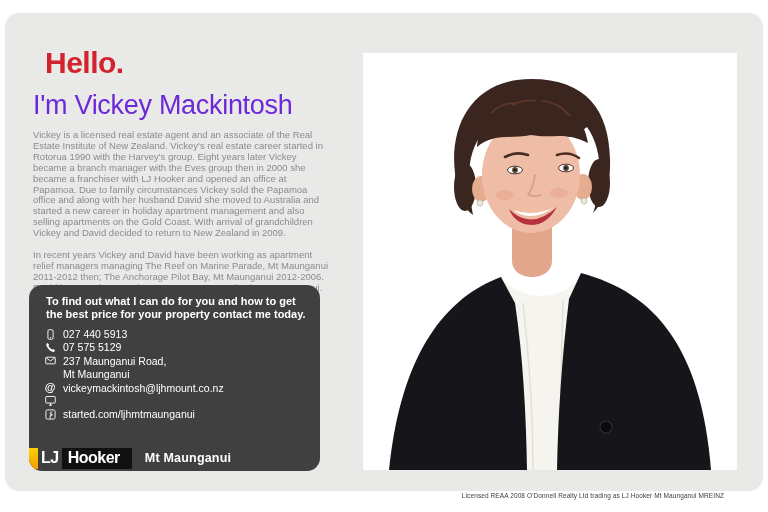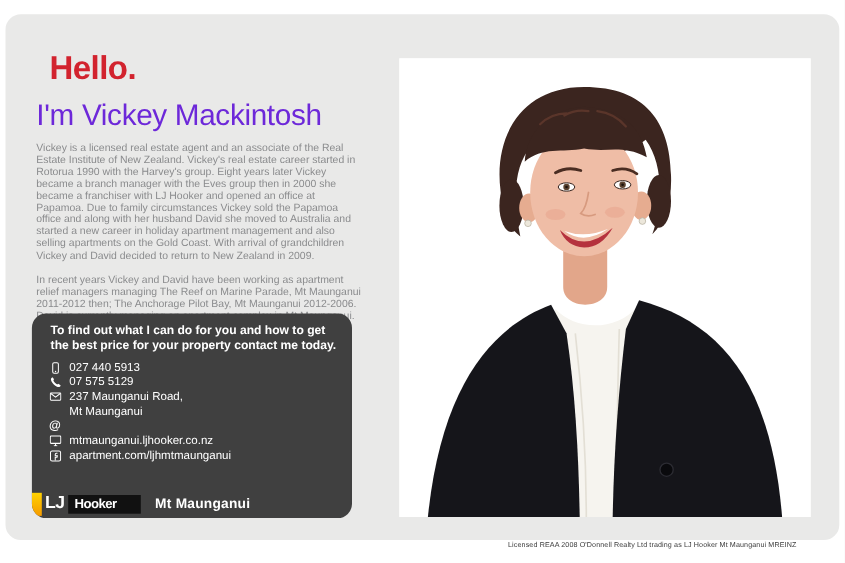--- a/index.html
+++ b/index.html
@@ -50,22 +50,22 @@
   .logo-bar{
     position:absolute;left:0;bottom:2px;height:22px;width:100%;
     display:flex;align-items:center;
   }
   .gold-strip{
     width:9px;height:21px;margin-right:3px;
     background:linear-gradient(#ffd200,#f59b00);
   }
   .lj{font-size:16px;font-weight:bold;color:#fff;letter-spacing:-0.5px;margin-right:3px;}
   .hooker-box{
-    background:#111111;color:#fff;font-size:12px;font-weight:bold;
-    padding:1px 22px 2px 6px;letter-spacing:-0.5px;
+    background:#111111;color:#fff;font-size:16px;font-weight:bold;
+    padding:1px 12px 2px 6px;letter-spacing:-0.5px;
   }
   .office{font-size:12.5px;font-weight:bold;color:#fff;margin-left:13px;letter-spacing:0.2px;}
   .photo-box{
     position:absolute;left:363px;top:53px;width:374px;height:417px;
     background:#ffffff;
   }
   .photo-box svg{display:block;}
   .fineprint{
     position:absolute;top:492px;right:44px;
     font-size:6.5px;color:#3c3c3c;letter-spacing:0.1px;
@@ -113,38 +113,38 @@
             </svg>
         </span>
         <span>237 Maunganui Road,</span>
       </li>
       <li>
         <span class="cicon"></span>
         <span>Mt Maunganui</span>
       </li>
       <li>
         <span class="cicon atchar">@</span>
+        <span>vickeymackintosh@ljhmount.co.nz</span>
       </li>
       <li>
         <span class="cicon">
           <svg viewBox="0 0 12 12">
               <rect x="0.8" y="1.6" width="10.4" height="7.2" rx="0.8" fill="none" stroke="#fff" stroke-width="1"></rect>
               <path d="M4.3 11.2 h3.4 M6 8.8 v2.2" stroke="#fff" stroke-width="1" fill="none"></path>
             </svg>
         </span>
-        <span>mtmaunganui.ljhooker.co.nz</span>
       </li>
       <li>
         <span class="cicon">
           <svg viewBox="0 0 12 12">
               <rect x="1" y="1" width="10" height="10" rx="1.6" fill="none" stroke="#fff" stroke-width="1"></rect>
               <path d="M7.9 3.4 h-1.1 c-.7 0 -1.1 .4 -1.1 1.1 v1.2 h2.1 l-.3 1.5 h-1.8 V10.6" stroke="#fff" stroke-width="1" fill="none"></path>
             </svg>
         </span>
-        <span>apartment.com/ljhmtmaunganui</span>
+        <span>started.com/ljhmtmaunganui</span>
       </li>
     </ul>
 
     <div class="logo-bar">
       <span class="gold-strip"></span>
       <span class="lj">LJ</span>
       <span class="hooker-box">Hooker</span>
       <span class="office">Mt Maunganui</span>
     </div>
   </div>

